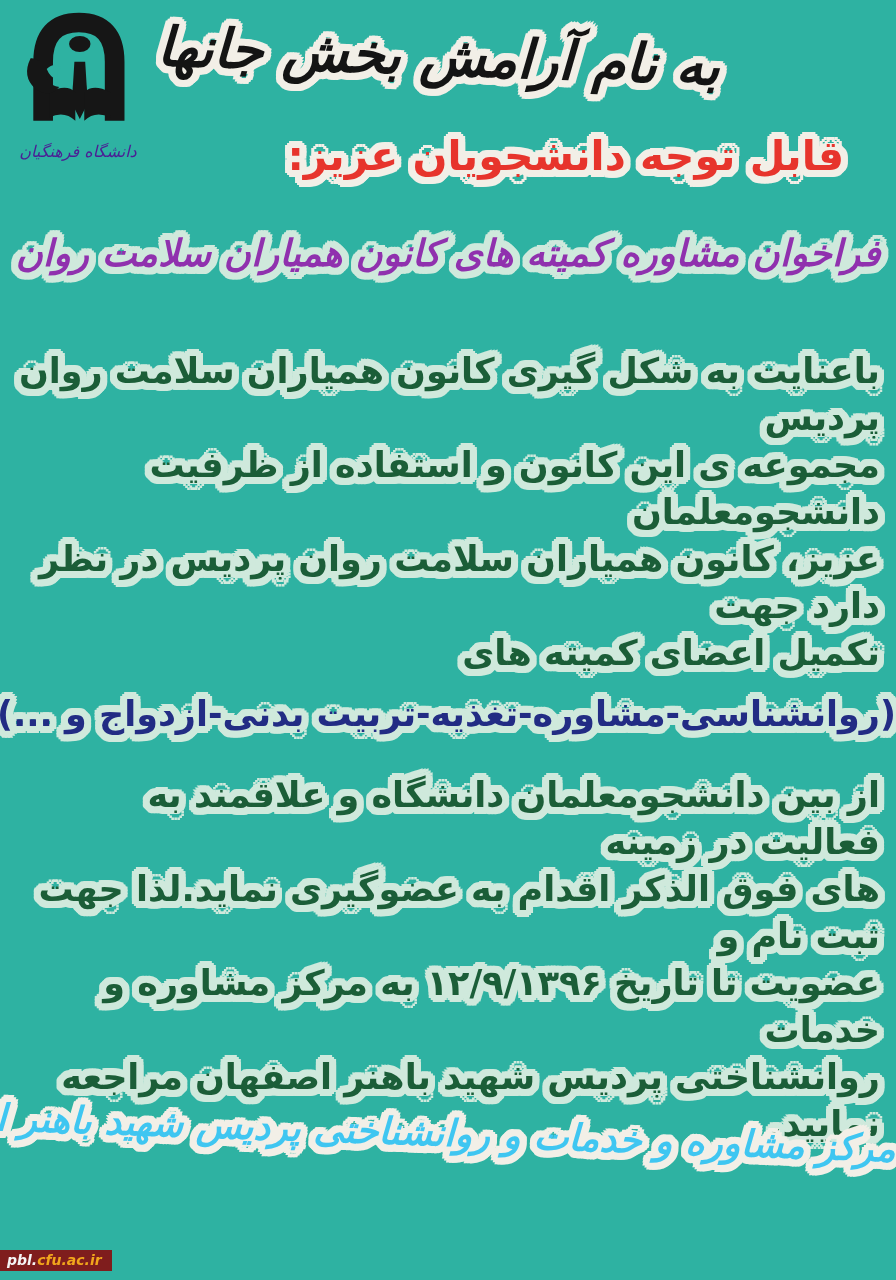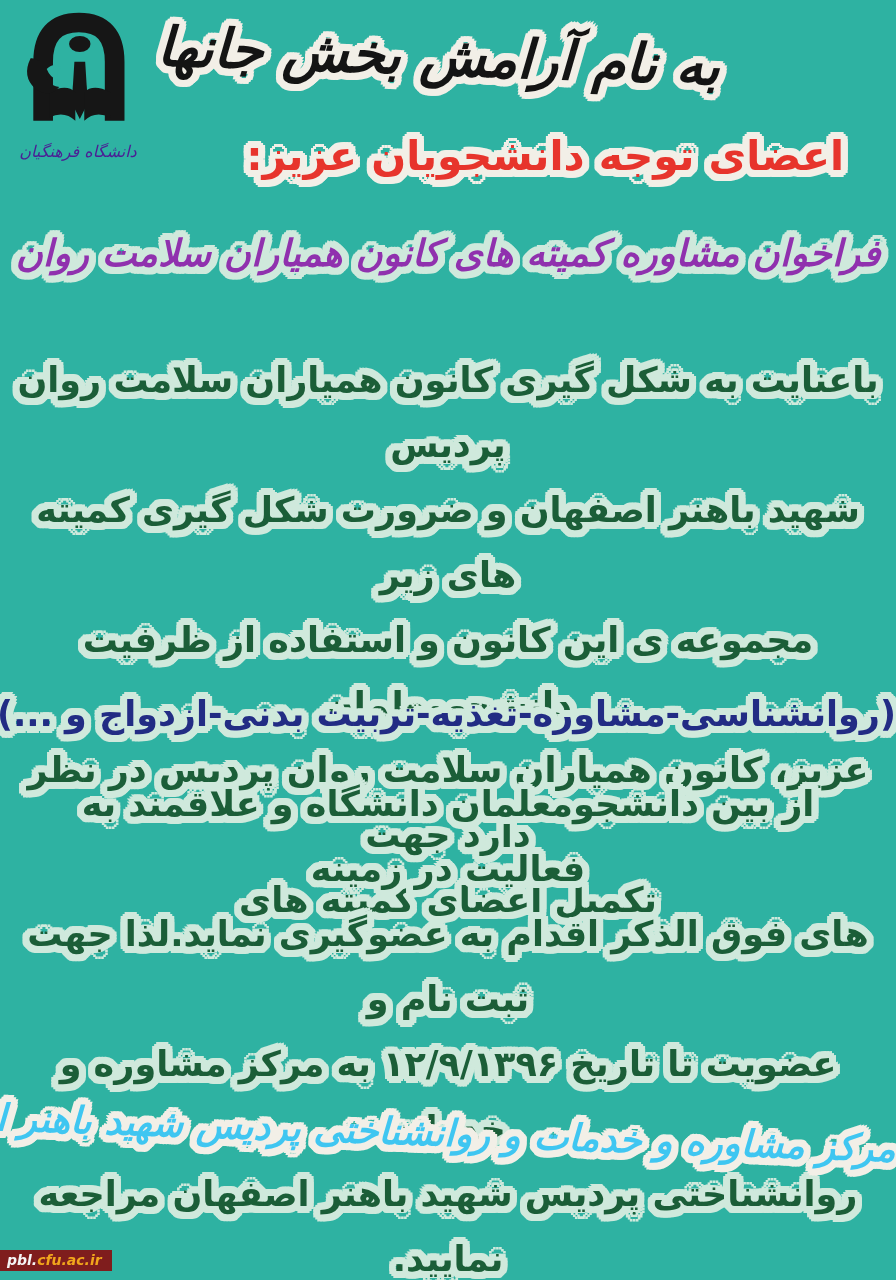--- a/index.html
+++ b/index.html
@@ -53,23 +53,23 @@
   }
   .call-title{
     position:absolute; top:232px; left:0; width:100%;
     text-align:center;
     font-size:37px; font-weight:bold; font-style:italic;
     color:#9031ae;
     white-space:nowrap;
   }
   .para{
     position:absolute; left:16px; right:16px;
-    text-align:center;
+    text-align:right;
     font-size:35px; font-weight:bold;
-    line-height:65px;
+    line-height:47px;
     color:#1b5e38;
   }
   .para1{ top:348px; }
   .para2{ top:772px; }
   .committees{
     position:absolute; top:694px; left:0; width:100%;
     text-align:center;
     font-size:35px; font-weight:bold;
     color:#222c84;
     white-space:nowrap;
@@ -106,27 +106,26 @@
       <path d="M33 92 Q52 82 62 92 L62 124 Q50 112 33 120 Z" fill="#161616"></path>
       <path d="M101 92 Q82 82 72 92 L72 124 Q84 112 101 120 Z" fill="#161616"></path>
       <path d="M12 54 Q2 74 17 88 Q33 99 44 86 Q27 84 30 66 Q22 53 12 54 Z" fill="#161616"></path>
       <path d="M30 66 Q38 58 46 64 Q40 70 42 78 Q34 76 30 66 Z" fill="#2eb2a2"></path>
     </svg>
     <div class="logo-caption">دانشگاه فرهنگیان</div>
   </div>
 
   <div class="bismillah halo-white">به نام آرامش بخش جانها</div>
 
-  <div class="attention halo-white">اعضای توجه دانشجویان عزیز:</div>
+  <div class="attention halo-white">قابل توجه دانشجویان عزیز:</div>
 
   <div class="call-title halo-mint">فراخوان مشاوره کمیته های کانون همیاران سلامت روان</div>
 
   <div class="para para1 halo-mint">
     <div>باعنایت به شکل گیری کانون همیاران سلامت روان پردیس</div>
-    <div>شهید باهنر اصفهان و ضرورت شکل گیری کمیته های زیر</div>
     <div>مجموعه ی این کانون و استفاده از ظرفیت دانشجومعلمان</div>
     <div>عزیز، کانون همیاران سلامت روان پردیس در نظر دارد جهت</div>
     <div>تکمیل اعضای کمیته های</div>
   </div>
 
   <div class="committees halo-mint">(روانشناسی-مشاوره-تغذیه-تربیت بدنی-ازدواج و ...)</div>
 
   <div class="para para2 halo-mint">
     <div>از بین دانشجومعلمان دانشگاه و علاقمند به فعالیت در زمینه</div>
     <div>های فوق الذکر اقدام به عضوگیری نماید.لذا جهت ثبت نام و</div>

